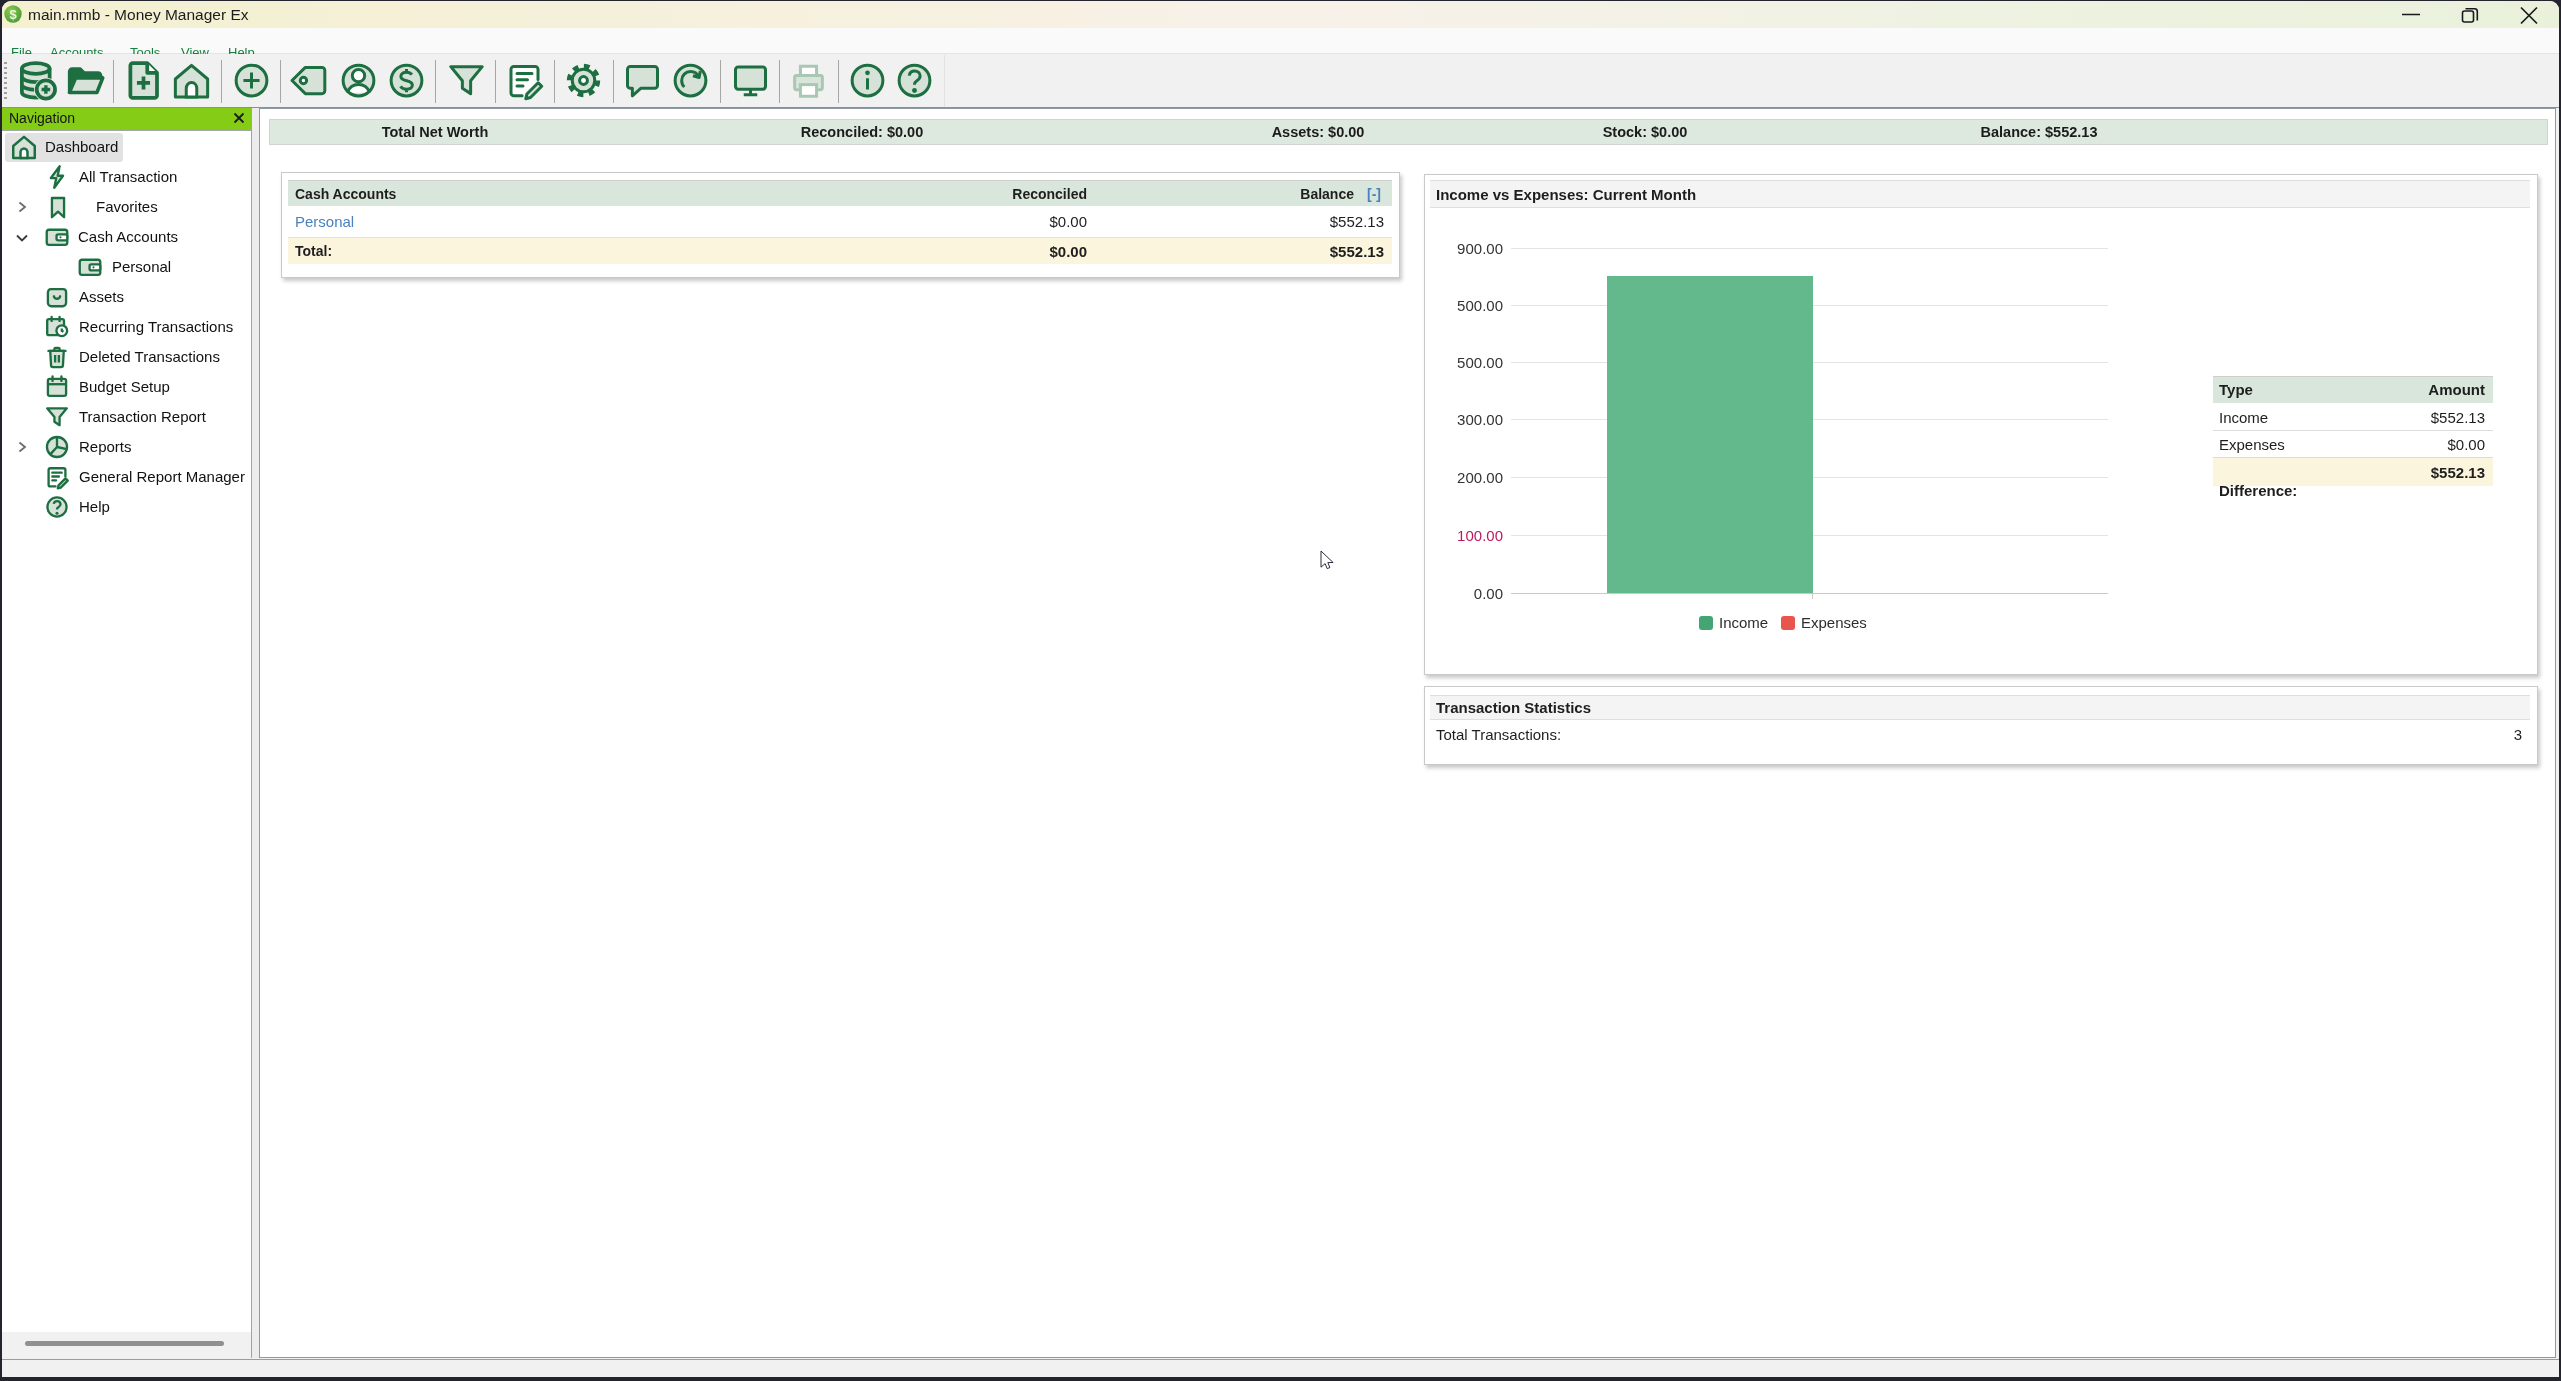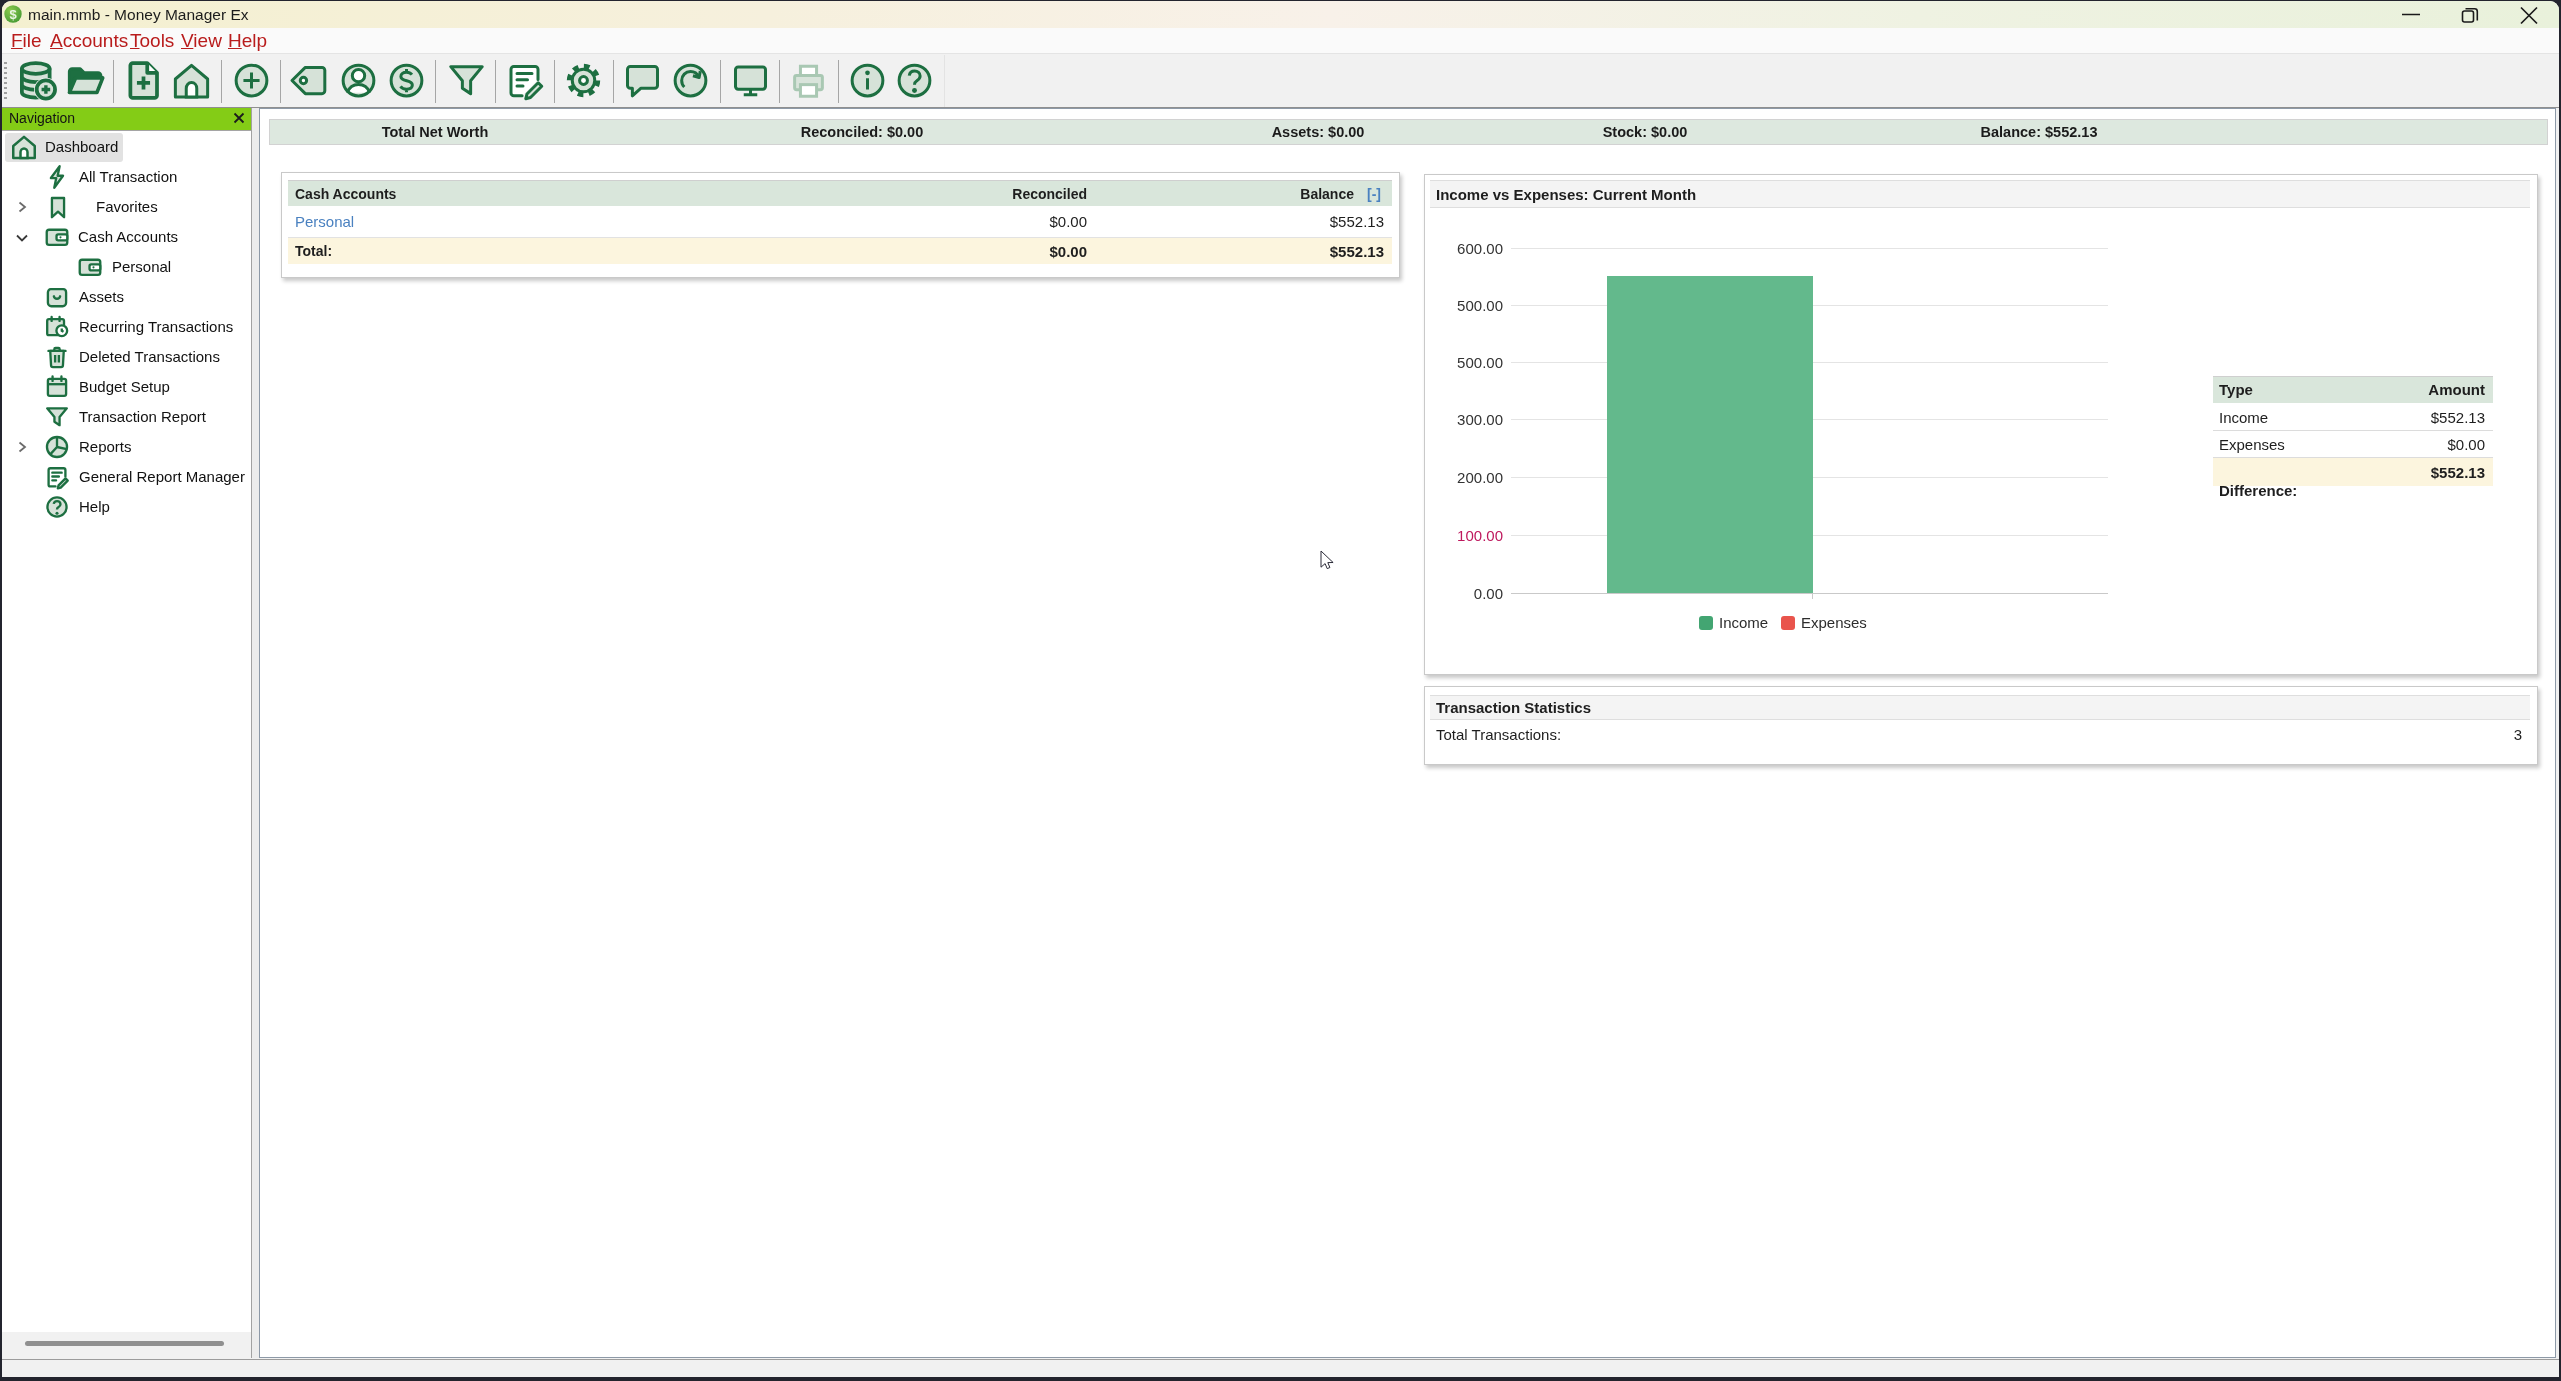--- a/index.html
+++ b/index.html
@@ -8,21 +8,21 @@
 .abs{position:absolute}
 #win{position:absolute;left:2px;top:1px;width:2557px;height:1376px;border-radius:9px 9px 0 0;overflow:hidden;background:#f1f1f1}
 #page{position:absolute;left:-2px;top:-1px;width:2561px;height:1381px}
 
 #titlebar{left:2px;top:1px;width:2557px;height:27px;
  background:linear-gradient(90deg,#f4f0d0 0%,#f6f0dd 30%,#f8f1e9 52%,#eff2e2 75%,#e9f1db 100%)}
 #titletext{left:28px;top:1px;height:27px;line-height:27px;font-size:15.5px;color:#1c1c1c}
 .wctl{top:1px;height:27px;width:46px}
 
 #menubar{left:2px;top:28px;width:2557px;height:25px;background:#fafafa;border-bottom:1px solid #e4e4e4}
-.mi{top:28px;height:25px;line-height:25px;font-size:19px;color:#b91c1c}
+.mi{top:40px;height:25px;line-height:25px;font-size:13px;color:#15803d}
 
 #toolbar{left:2px;top:54px;width:2557px;height:53px;background:#f1f1f1;border-bottom:1px solid #8f8f8f}
 .tsep{top:60px;height:43px;width:1px;background:#a6a6a6}
 .tbi{top:58px;width:45px;height:45px;stroke-width:1.6px}
 #grip{left:4px;top:62px;width:3px;height:40px;background-image:repeating-linear-gradient(180deg,#9f9f9f 0 2px,#f1f1f1 2px 5px)}
 
 #navhdr{left:2px;top:108px;width:249px;height:22px;background:#84cc16;border-bottom:1px solid #a5a5a5}
 #navhdr span{position:absolute;left:7px;top:0;height:22px;line-height:21px;font-size:14px;color:#141414}
 #navbody{left:2px;top:131px;width:249px;height:1201px;background:#fff}
 #navscroll{left:2px;top:1332px;width:249px;height:26px;background:#f1f1f1}
@@ -375,21 +375,21 @@
 
 <div class="abs" style="left:1511px;top:248px;width:597px;height:1px;background:#e4e4e4"></div>
 <div class="abs" style="left:1511px;top:305px;width:597px;height:1px;background:#e4e4e4"></div>
 <div class="abs" style="left:1511px;top:362px;width:597px;height:1px;background:#e4e4e4"></div>
 <div class="abs" style="left:1511px;top:419px;width:597px;height:1px;background:#e4e4e4"></div>
 <div class="abs" style="left:1511px;top:477px;width:597px;height:1px;background:#e4e4e4"></div>
 <div class="abs" style="left:1511px;top:535px;width:597px;height:1px;background:#e4e4e4"></div>
 <div class="abs" style="left:1511px;top:593px;width:597px;height:1px;background:#c9c9c9"></div>
 <div class="abs" style="left:1812px;top:594px;width:1px;height:5px;background:#c9c9c9"></div>
 <div class="abs" style="left:1607px;top:276px;width:206px;height:317px;background:#63b98c"></div>
-<span class="abs trow rt" style="left:1403px;top:240px;width:100px;font-size:15px;color:#333">600.00</span>
+<span class="abs trow rt" style="left:1403px;top:240px;width:100px;font-size:15px;color:#333">900.00</span>
 <span class="abs trow rt" style="left:1403px;top:297px;width:100px;font-size:15px;color:#333">500.00</span>
 <span class="abs trow rt" style="left:1403px;top:354px;width:100px;font-size:15px;color:#333">500.00</span>
 <span class="abs trow rt" style="left:1403px;top:411px;width:100px;font-size:15px;color:#333">300.00</span>
 <span class="abs trow rt" style="left:1403px;top:469px;width:100px;font-size:15px;color:#333">200.00</span>
 <span class="abs trow rt" style="left:1403px;top:527px;width:100px;font-size:15px;color:#be185d">100.00</span>
 <span class="abs trow rt" style="left:1403px;top:585px;width:100px;font-size:15px;color:#333">0.00</span>
 
 <div class="abs" style="left:1699px;top:616px;width:14px;height:14px;border-radius:3px;background:#43a572"></div>
 <span class="abs trow" style="left:1719px;top:614px;color:#2d2d2d">Income</span>
 <div class="abs" style="left:1781px;top:616px;width:14px;height:14px;border-radius:3px;background:#e9544c"></div>

